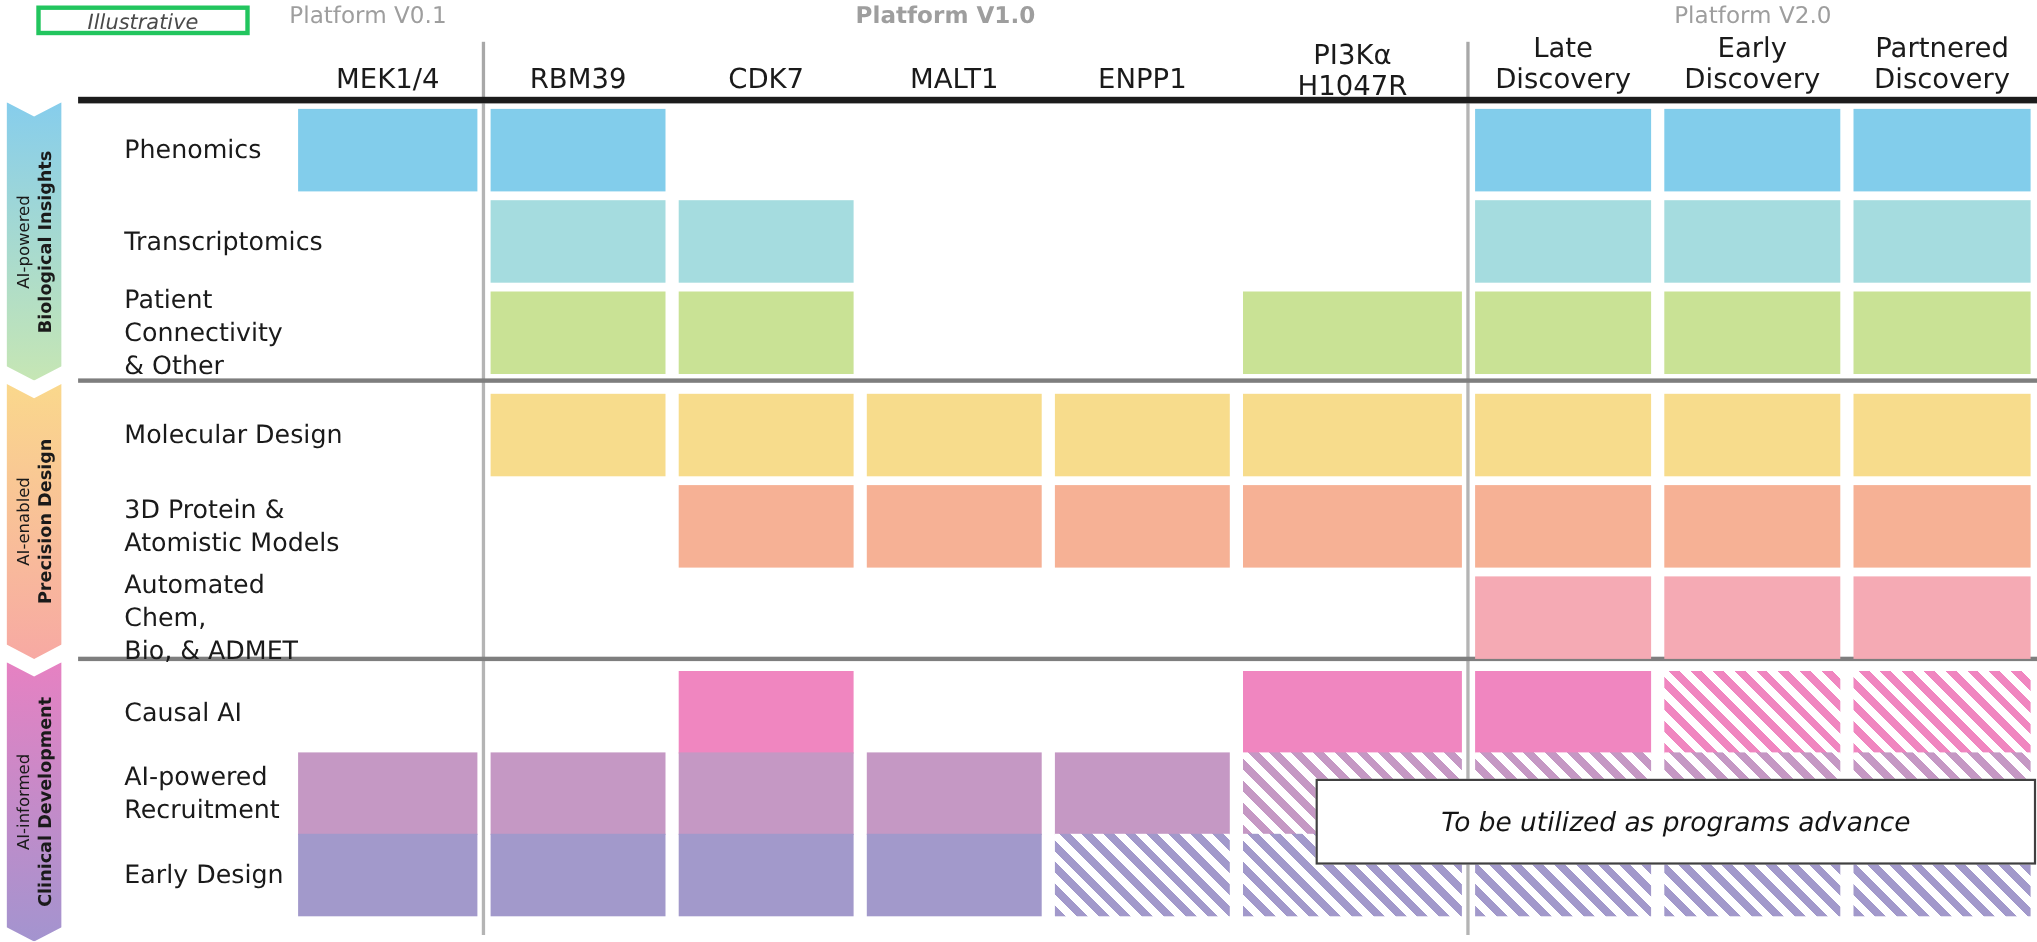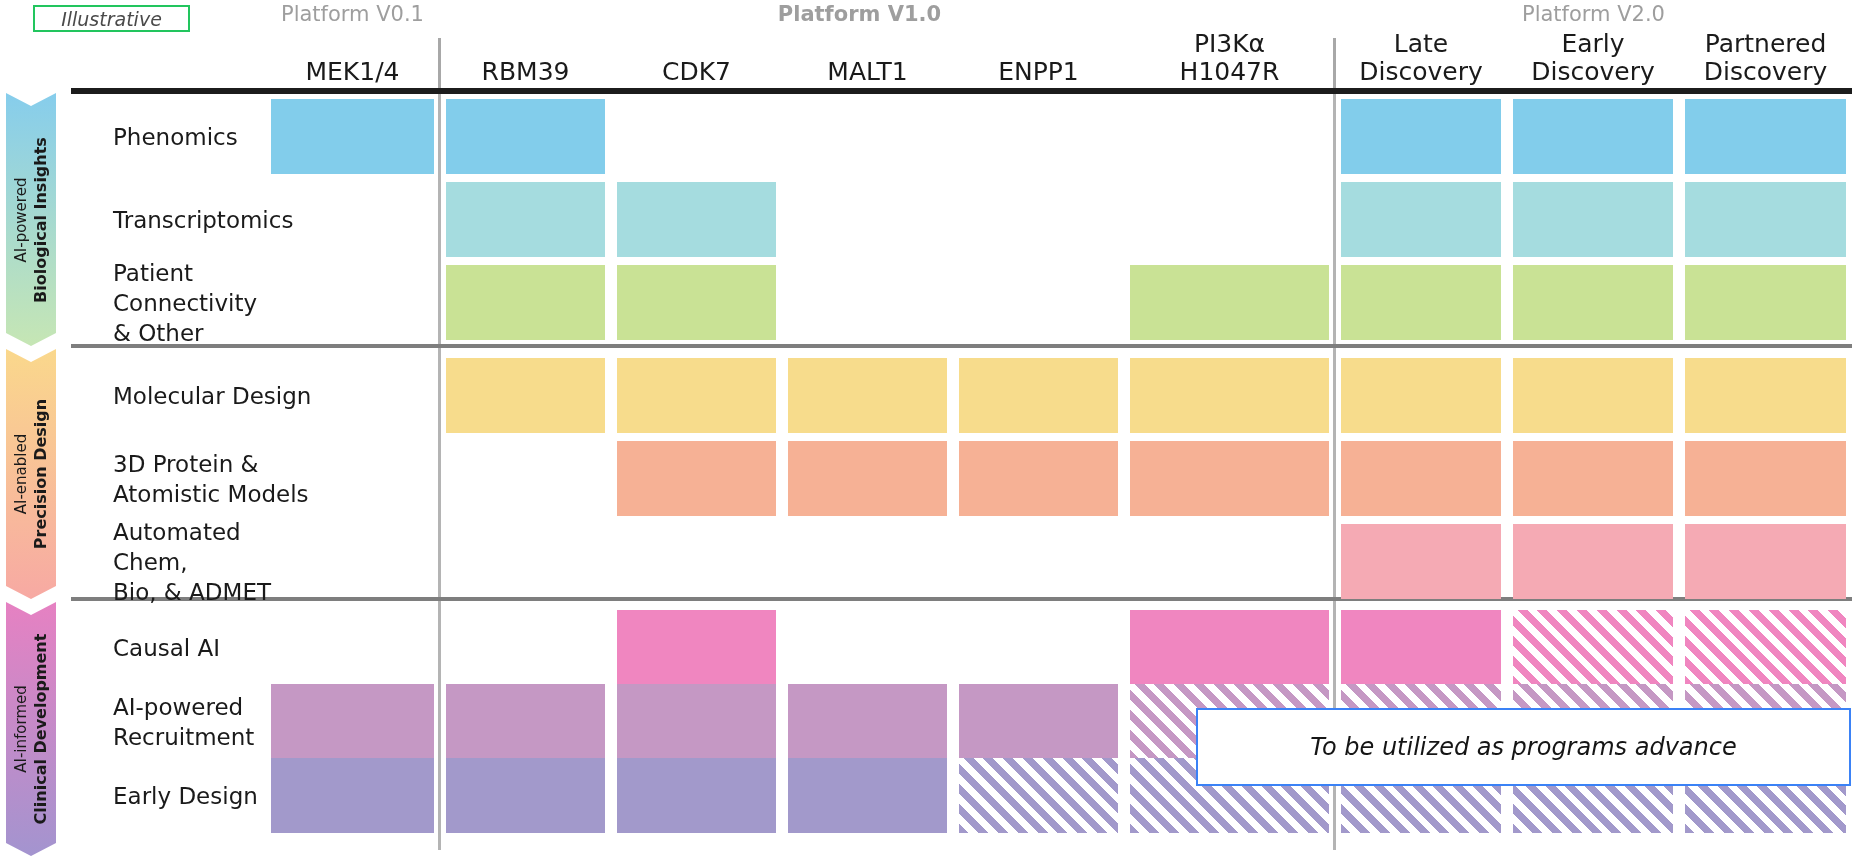--- a/index.html
+++ b/index.html
@@ -14,24 +14,24 @@
     width:1852px;
     height:856px;
     overflow:hidden;
     background:#fff;
   }
 
   
   .illustrative{
     position:absolute;
     left:33px; top:5px;
-    width:157px; height:27px;
-    border:2px solid #22c55e;
+    width:194px; height:27px;
+    border:4px solid #22c55e;
     box-sizing:border-box;
-    display:flex; align-items:flex-end; justify-content:center;
+    display:flex; align-items:flex-start; justify-content:center;
     font-style:italic;
     font-size:19px;
     color:#4a4a4a;
     background:#fff;
   }
 
   
   .group-caption{
     position:absolute;
     top:2px;
@@ -130,21 +130,21 @@
     line-height:19px;
     font-size:15px;
   }
   .band-text .l1{ display:block; font-weight:400; }
   .band-text .l2{ display:block; font-weight:bold; font-size:16px; }
 
   
   .callout{
     position:absolute;
     background:#ffffff;
-    border:2px solid #3b82f6;
+    border:2px solid #404040;
     box-sizing:border-box;
     display:flex;
     align-items:center;
     justify-content:center;
     text-align:center;
     font-style:italic;
     font-size:24px;
     line-height:31px;
     color:#151515;
     z-index:40;
@@ -153,41 +153,41 @@
 </head>
 <body>
 
 <div id="root">
 
   <div class="illustrative">
     <span>Illustrative</span>
   </div>
 
   <div id="layer-groups">
-      <div class="group-caption" style="left: 265px; width: 175px; text-align: center;">Platform V0.1</div>
+      <div class="group-caption" style="left: 247px; width: 175px; text-align: center;">Platform V0.1</div>
       <div class="group-caption" style="left: 412px; width: 895px; font-weight: bold;">Platform V1.0</div>
       <div class="group-caption" style="left: 1335px; width: 517px;">Platform V2.0</div>
     </div>
   <div id="layer-headers">
       <div class="col-header" style="left: 265px; width: 175px;">
         <span>MEK1/4</span>
       </div>
       <div class="col-header" style="left: 440px; width: 171px;">
         <span>RBM39</span>
       </div>
       <div class="col-header" style="left: 611px; width: 171px;">
         <span>CDK7</span>
       </div>
       <div class="col-header" style="left: 782px; width: 171px;">
         <span>MALT1</span>
       </div>
       <div class="col-header" style="left: 953px; width: 171px;">
         <span>ENPP1</span>
       </div>
-      <div class="col-header" style="left: 1124px; width: 211px;">
+      <div class="col-header" style="left: 1124px; width: 211px; justify-content: space-between;">
         <span>PI3Kα</span>
         <span>H1047R</span>
       </div>
       <div class="col-header" style="left: 1335px; width: 172px;">
         <span>Late</span>
         <span>Discovery</span>
       </div>
       <div class="col-header" style="left: 1507px; width: 172px;">
         <span>Early</span>
         <span>Discovery</span>

